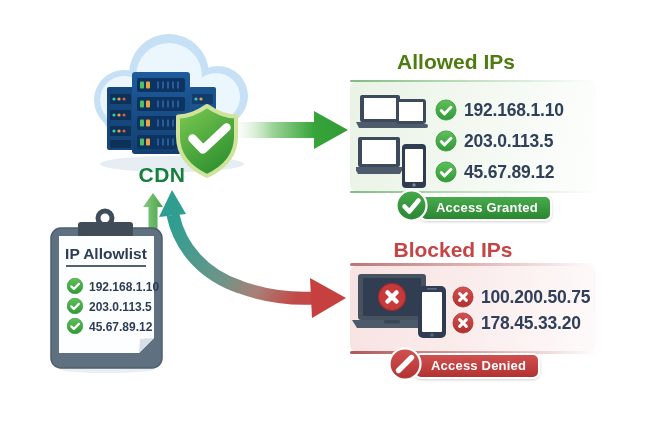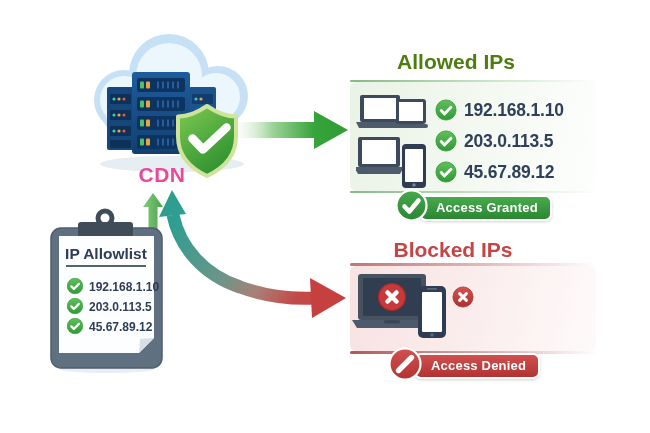--- a/index.html
+++ b/index.html
@@ -3,21 +3,21 @@
 <meta charset="utf-8">
 <style>
   html,body{margin:0;padding:0;background:#fff;}
   .canvas{
     position:relative;width:650px;height:433px;background:#ffffff;overflow:hidden;
     font-family:"Liberation Sans",sans-serif;
   }
   .abs{position:absolute;}
   
   .cdn-label{left:116px;top:163px;width:92px;text-align:center;
-    font-size:21px;font-weight:800;color:#ec4899;letter-spacing:.5px;}
+    font-size:21px;font-weight:800;color:#15803d;letter-spacing:.5px;}
   .section-title{width:212px;text-align:center;font-size:21px;font-weight:800;}
   .title-allowed{left:350px;top:50px;color:#4d7c0f;}
   .title-blocked{left:347px;top:238px;color:#c64444;}
   .ip-text{font-size:17.5px;font-weight:700;color:#31405a;line-height:22px;letter-spacing:-0.2px;}
   
   .panel-allowed{left:350px;top:82px;width:246px;height:109px;border-radius:6px;
     background:linear-gradient(100deg,#e9f3e5 0%,#f4f9f2 55%,#fdfefd 100%);}
   .panel-blocked{left:350px;top:266px;width:246px;height:85px;border-radius:6px;
     background:linear-gradient(100deg,#f8e2e2 0%,#fbeeee 55%,#fefafa 100%);}
   .hline{width:246px;height:2.5px;border-radius:2px;}
@@ -280,20 +280,27 @@
       <rect x="72" y="18" width="20" height="40" rx="1" fill="#fff"></rect>
       <rect x="77" y="14" width="10" height="1.8" rx="0.9" fill="#5a6780"></rect>
       <circle cx="82" cy="61" r="1.8" fill="#5a6780"></circle>
     </g>
   </svg>
 
   <div class="abs row" style="left:452px;top:286px">
     <svg width="22" height="22">
         <use href="#sym-x"></use>
       </svg>
+    <span class="ip-text">100.200.50.75</span>
+  </div>
+  <div class="abs row" style="left:452px;top:312px">
+    <svg width="22" height="22">
+        <use href="#sym-x"></use>
+      </svg>
+    <span class="ip-text">178.45.33.20</span>
   </div>
 
   <div class="abs badge" style="left:388px;top:347px;width:160px">
     <div class="pill red">
       <span>Access Denied</span>
     </div>
     <svg class="mark" width="34" height="34" viewBox="0 0 34 34">
       <circle cx="17" cy="17" r="15.5" fill="url(#g-badge-red)" stroke="#ffffff" stroke-width="2.2"></circle>
       <path d="M10.5 23.5 L23.5 10.5" stroke="#fff" stroke-width="5.4" stroke-linecap="round"></path>
     </svg>

